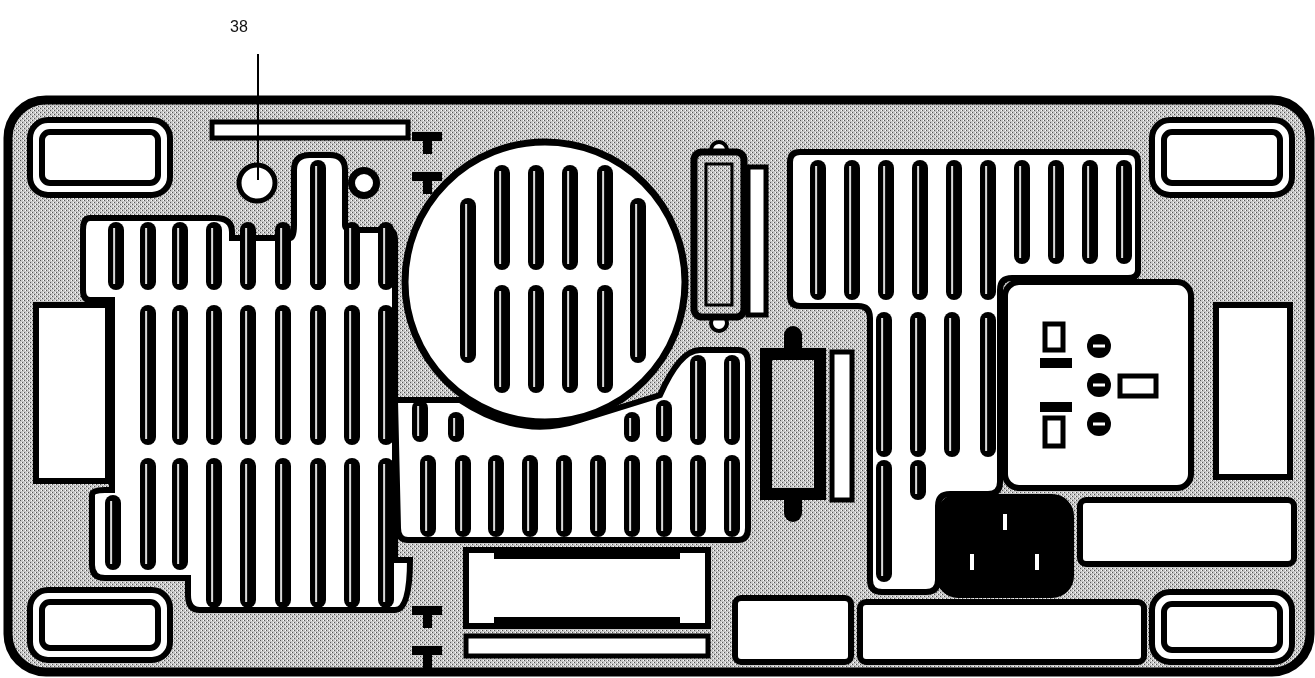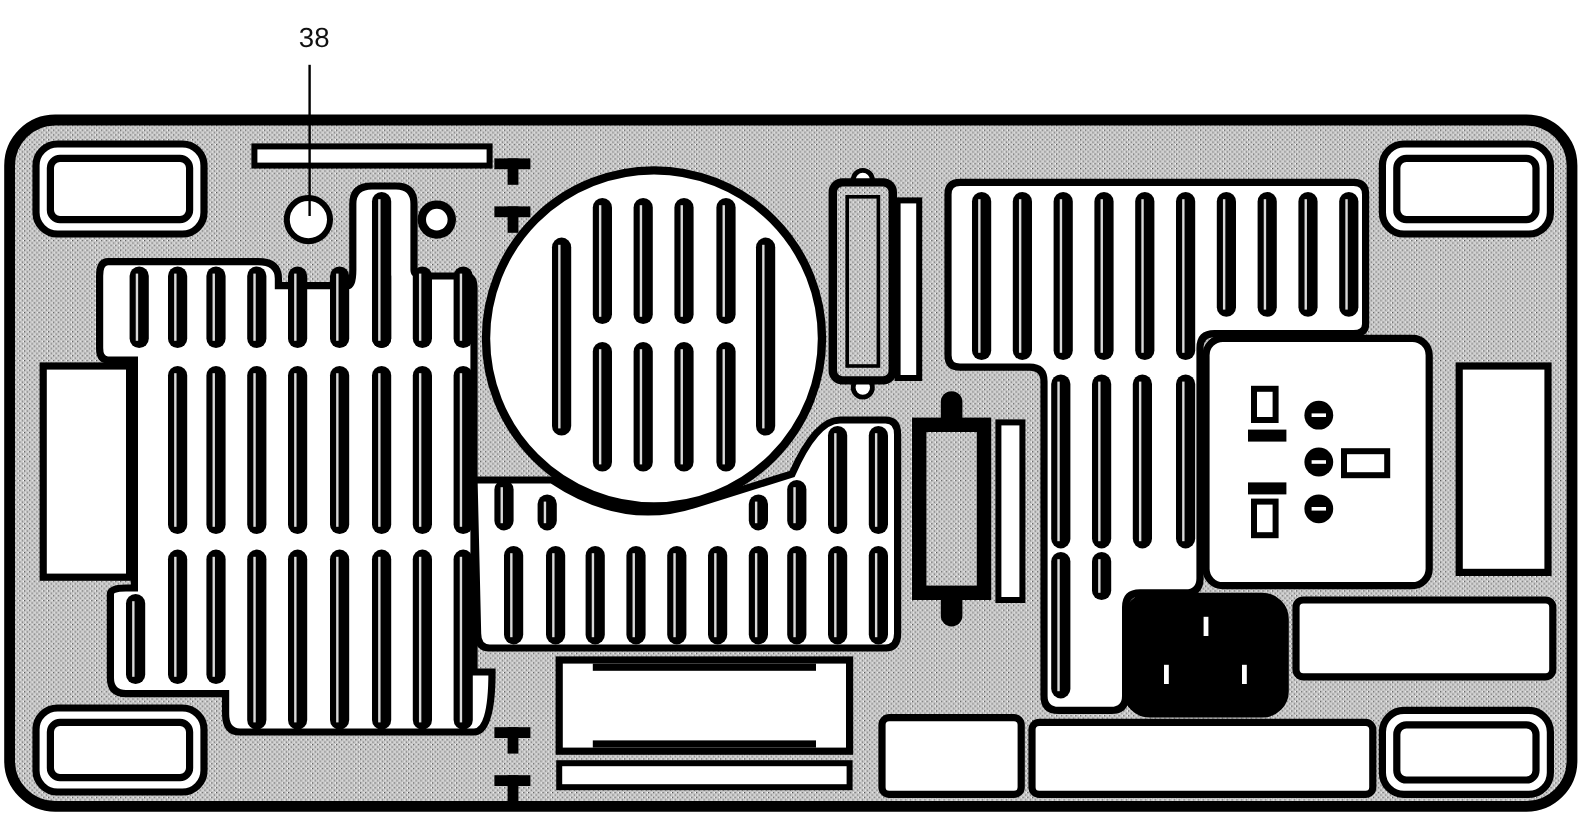--- a/index.html
+++ b/index.html
@@ -1,18 +1,18 @@
 <!DOCTYPE html>
 <html><head>
 <meta charset="utf-8">
 <style>
   html, body { margin: 0; padding: 0; background: #ffffff; }
   body { width: 1315px; height: 678px; overflow: hidden; position: relative; font-family: "Liberation Sans", sans-serif; }
   #diagram { position: absolute; left: 0; top: 0; width: 1315px; height: 678px; }
-  .callout-label { position: absolute; font-family: "Liberation Sans", sans-serif; font-size: 23px; color: #111; left: 249px; top: 18px; }
+  .callout-label { position: absolute; font-family: "Liberation Sans", sans-serif; font-size: 16px; color: #111; left: 230px; top: 18px; }
 </style>
 </head>
 <body>
 
 <svg id="diagram" viewBox="0 0 1315 678" xmlns="http://www.w3.org/2000/svg">
   <defs>
     <pattern id="stipple" width="4" height="4" patternUnits="userSpaceOnUse">
       <rect width="4" height="4" fill="#c6c6c6"></rect>
       <rect x="0" y="0" width="1" height="1" fill="#555"></rect>
       <rect x="2" y="2" width="1" height="1" fill="#555"></rect>

